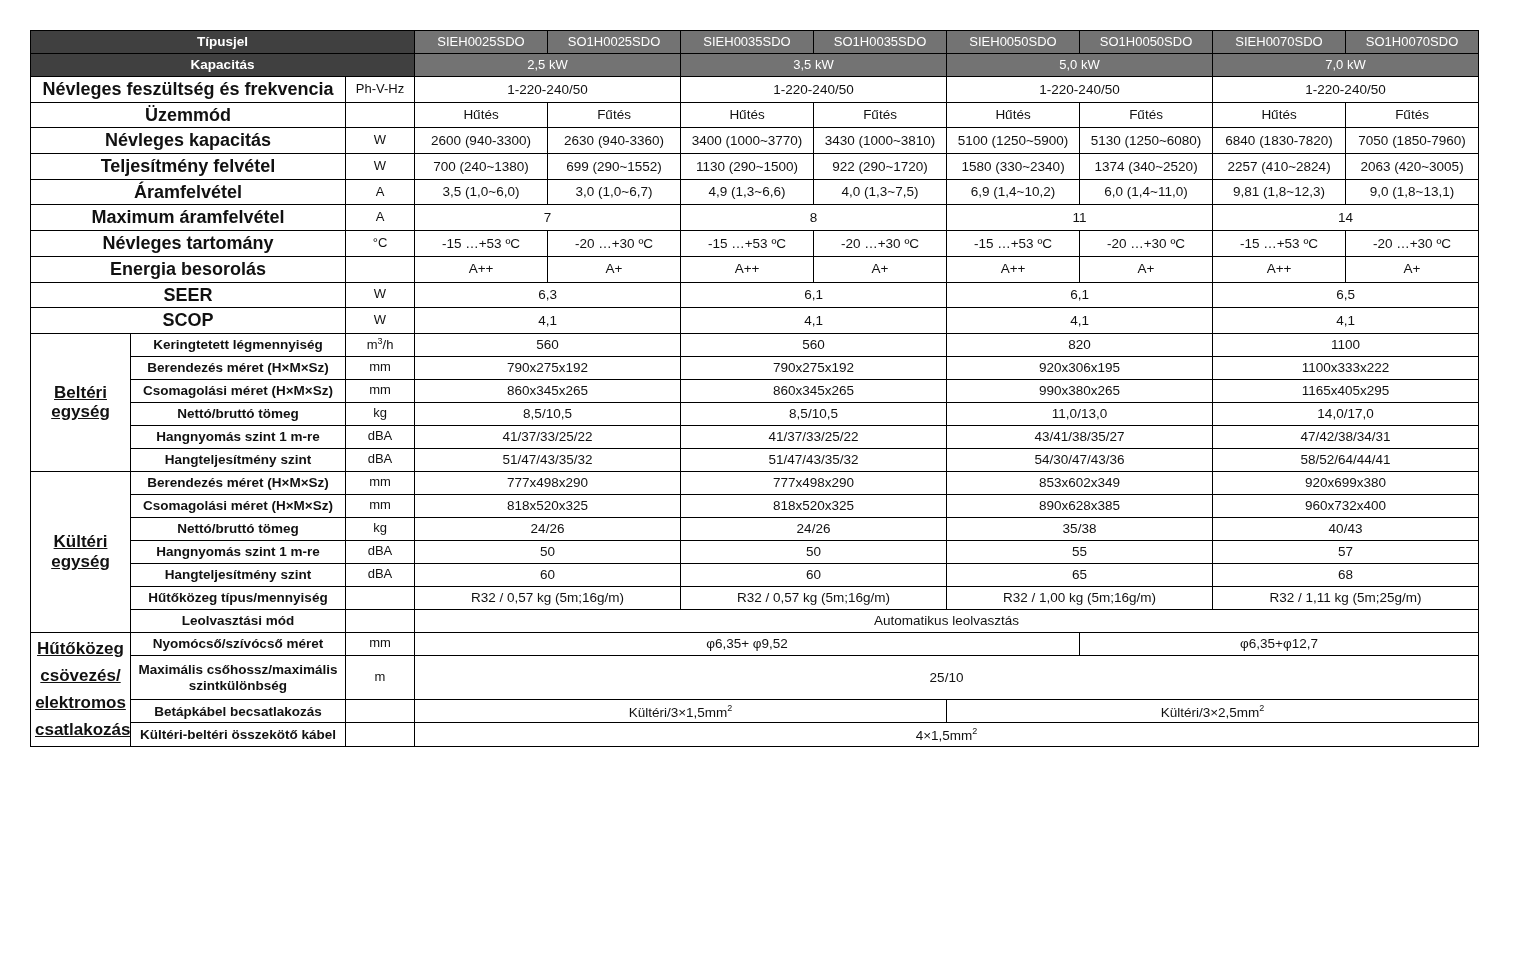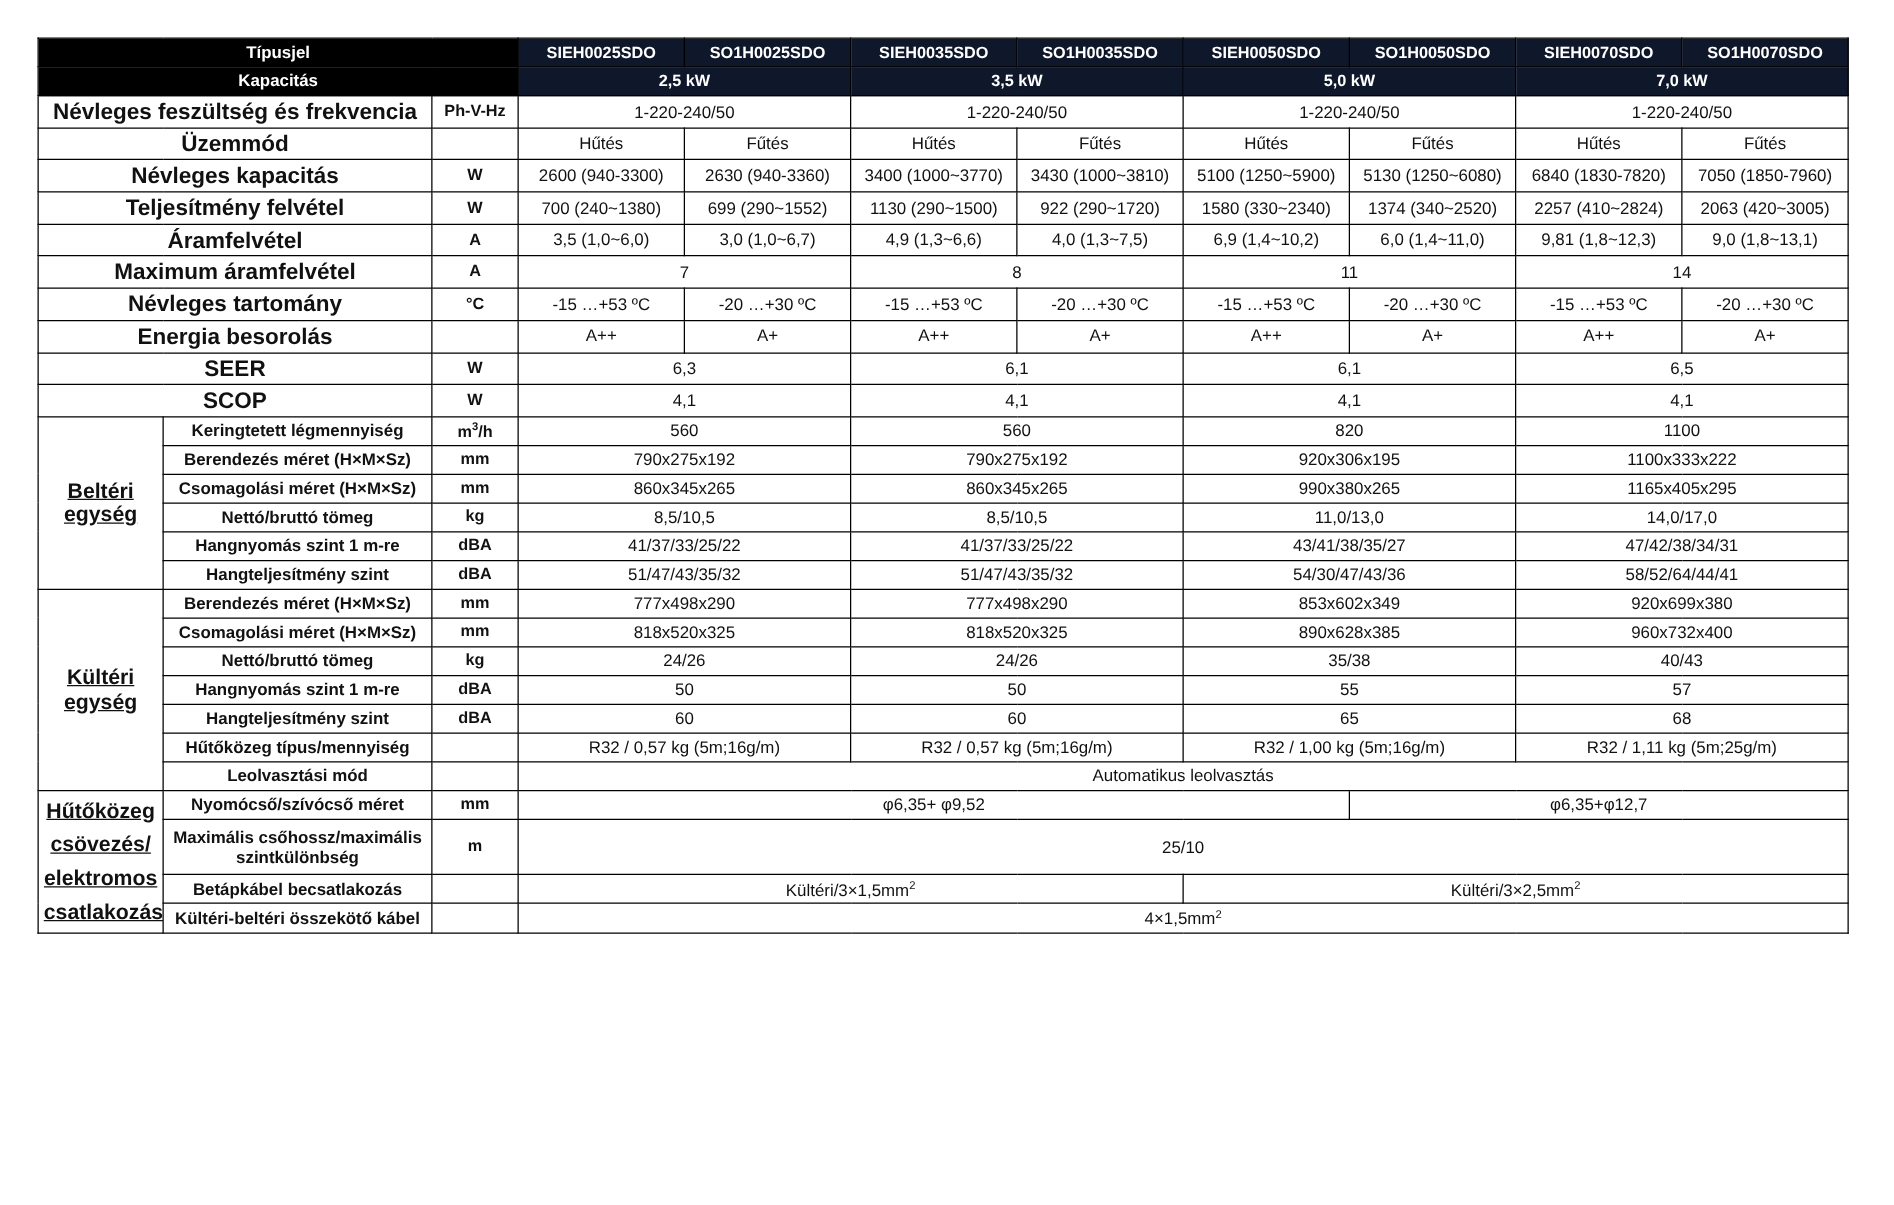--- a/index.html
+++ b/index.html
@@ -29,27 +29,27 @@
   table.spec td, table.spec th {
     border: 1px solid #000;
     padding: 2px 4px;
     text-align: center;
     vertical-align: middle;
     line-height: 1.15;
     height: 23px;
     box-sizing: border-box;
   }
   .hdr {
-    background: #0f172a;
+    background: #737373;
     color: #ffffff;
-    font-weight: bold;
+    font-weight: normal;
     font-size: 13px;
   }
   .hdr-left {
-    background: #000000;
+    background: #404040;
     color: #ffffff;
     font-weight: bold;
     text-align: left;
     padding-left: 8px;
     font-size: 13.5px;
   }
   .rowlabel {
     text-align: left;
     padding-left: 8px;
     font-weight: bold;
@@ -63,21 +63,21 @@
   }
   .grouplabel {
     text-align: left;
     padding-left: 8px;
     font-weight: bold;
     font-size: 17px;
     vertical-align: middle;
     text-decoration: underline;
   }
   .unit {
-    font-weight: bold;
+    font-weight: normal;
     font-size: 13px;
   }
   .val {
     font-size: 13.5px;
   }
   .tall { height: 30px; }
   sup { font-size: 9px; vertical-align: super; }
 </style>
 </head>
 <body>

